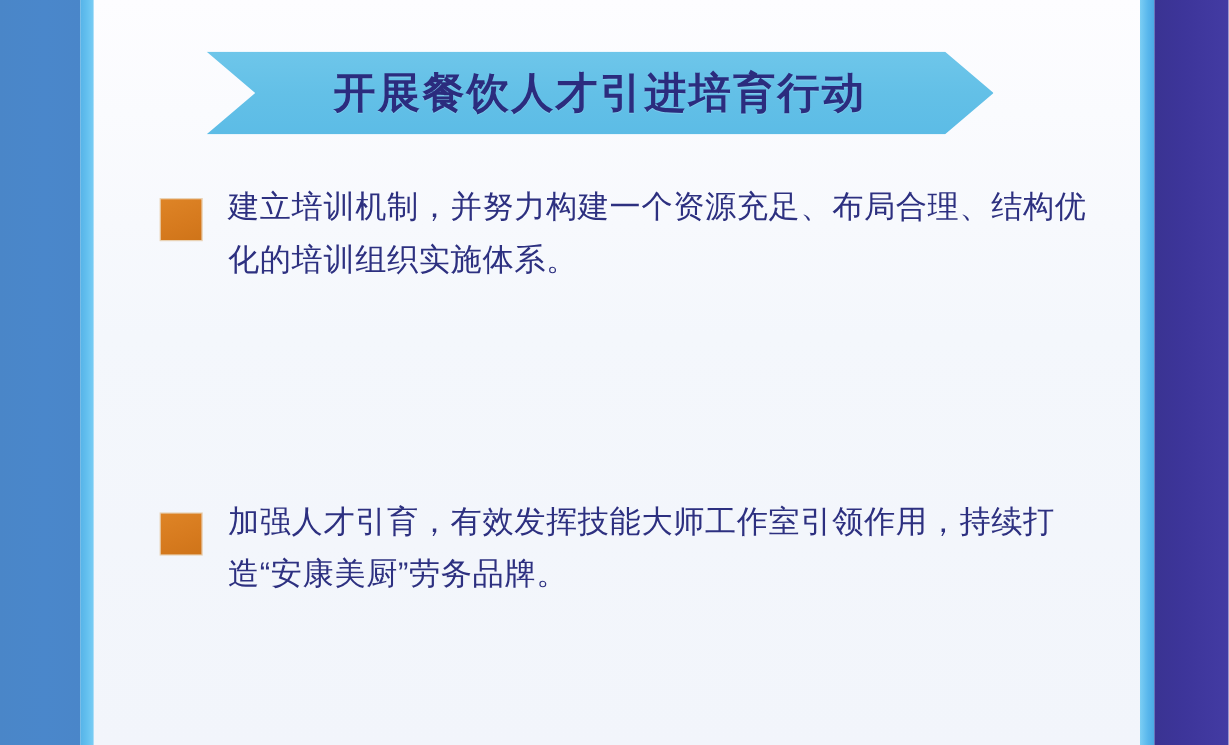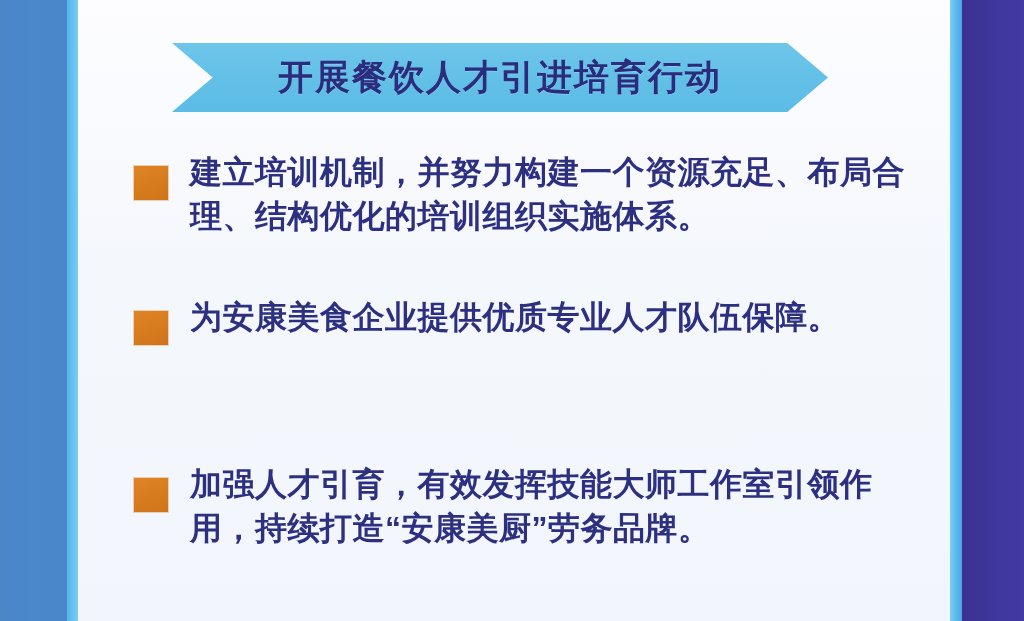--- a/index.html
+++ b/index.html
@@ -74,24 +74,24 @@
   }
   .bullet-marker {
     flex:0 0 auto;
     width:34px; height:34px;
     background:linear-gradient(160deg,#de8426 0%, #d67a1e 60%, #cf7419 100%);
     box-shadow:0 0 0 1px rgba(222,178,120,.55);
     margin-top:16px;
   }
   .bullet-text {
     margin-left:22px;
-    font-size:32px;
+    font-size:26px;
     line-height:44px;
     color:#2d3080;
-    font-weight:bold;
+    font-weight:normal;
     letter-spacing:.5px;
     max-width:718px;
   }
 
   .gap-1 { height:57px; }
   .gap-2 { height:57px; }
   .gap-3 { height:60px; }
 </style>
 </head>
 <body>
@@ -108,24 +108,20 @@
 
   <div class="bullets">
 
     <div class="bullet-row">
       <div class="bullet-marker"></div>
       <div class="bullet-text">建立培训机制，并努力构建一个资源充足、布局合理、结构优化的培训组织实施体系。</div>
     </div>
 
     <div class="gap-1"></div>
 
-    <div class="bullet-row">
-      <div class="bullet-marker"></div>
-      <div class="bullet-text">为安康美食企业提供优质专业人才队伍保障。</div>
-    </div>
 
     <div class="gap-2"></div>
 
 
     <div class="gap-3"></div>
 
     <div class="bullet-row">
       <div class="bullet-marker"></div>
       <div class="bullet-text">加强人才引育，有效发挥技能大师工作室引领作用，持续打造“安康美厨”劳务品牌。</div>
     </div>

